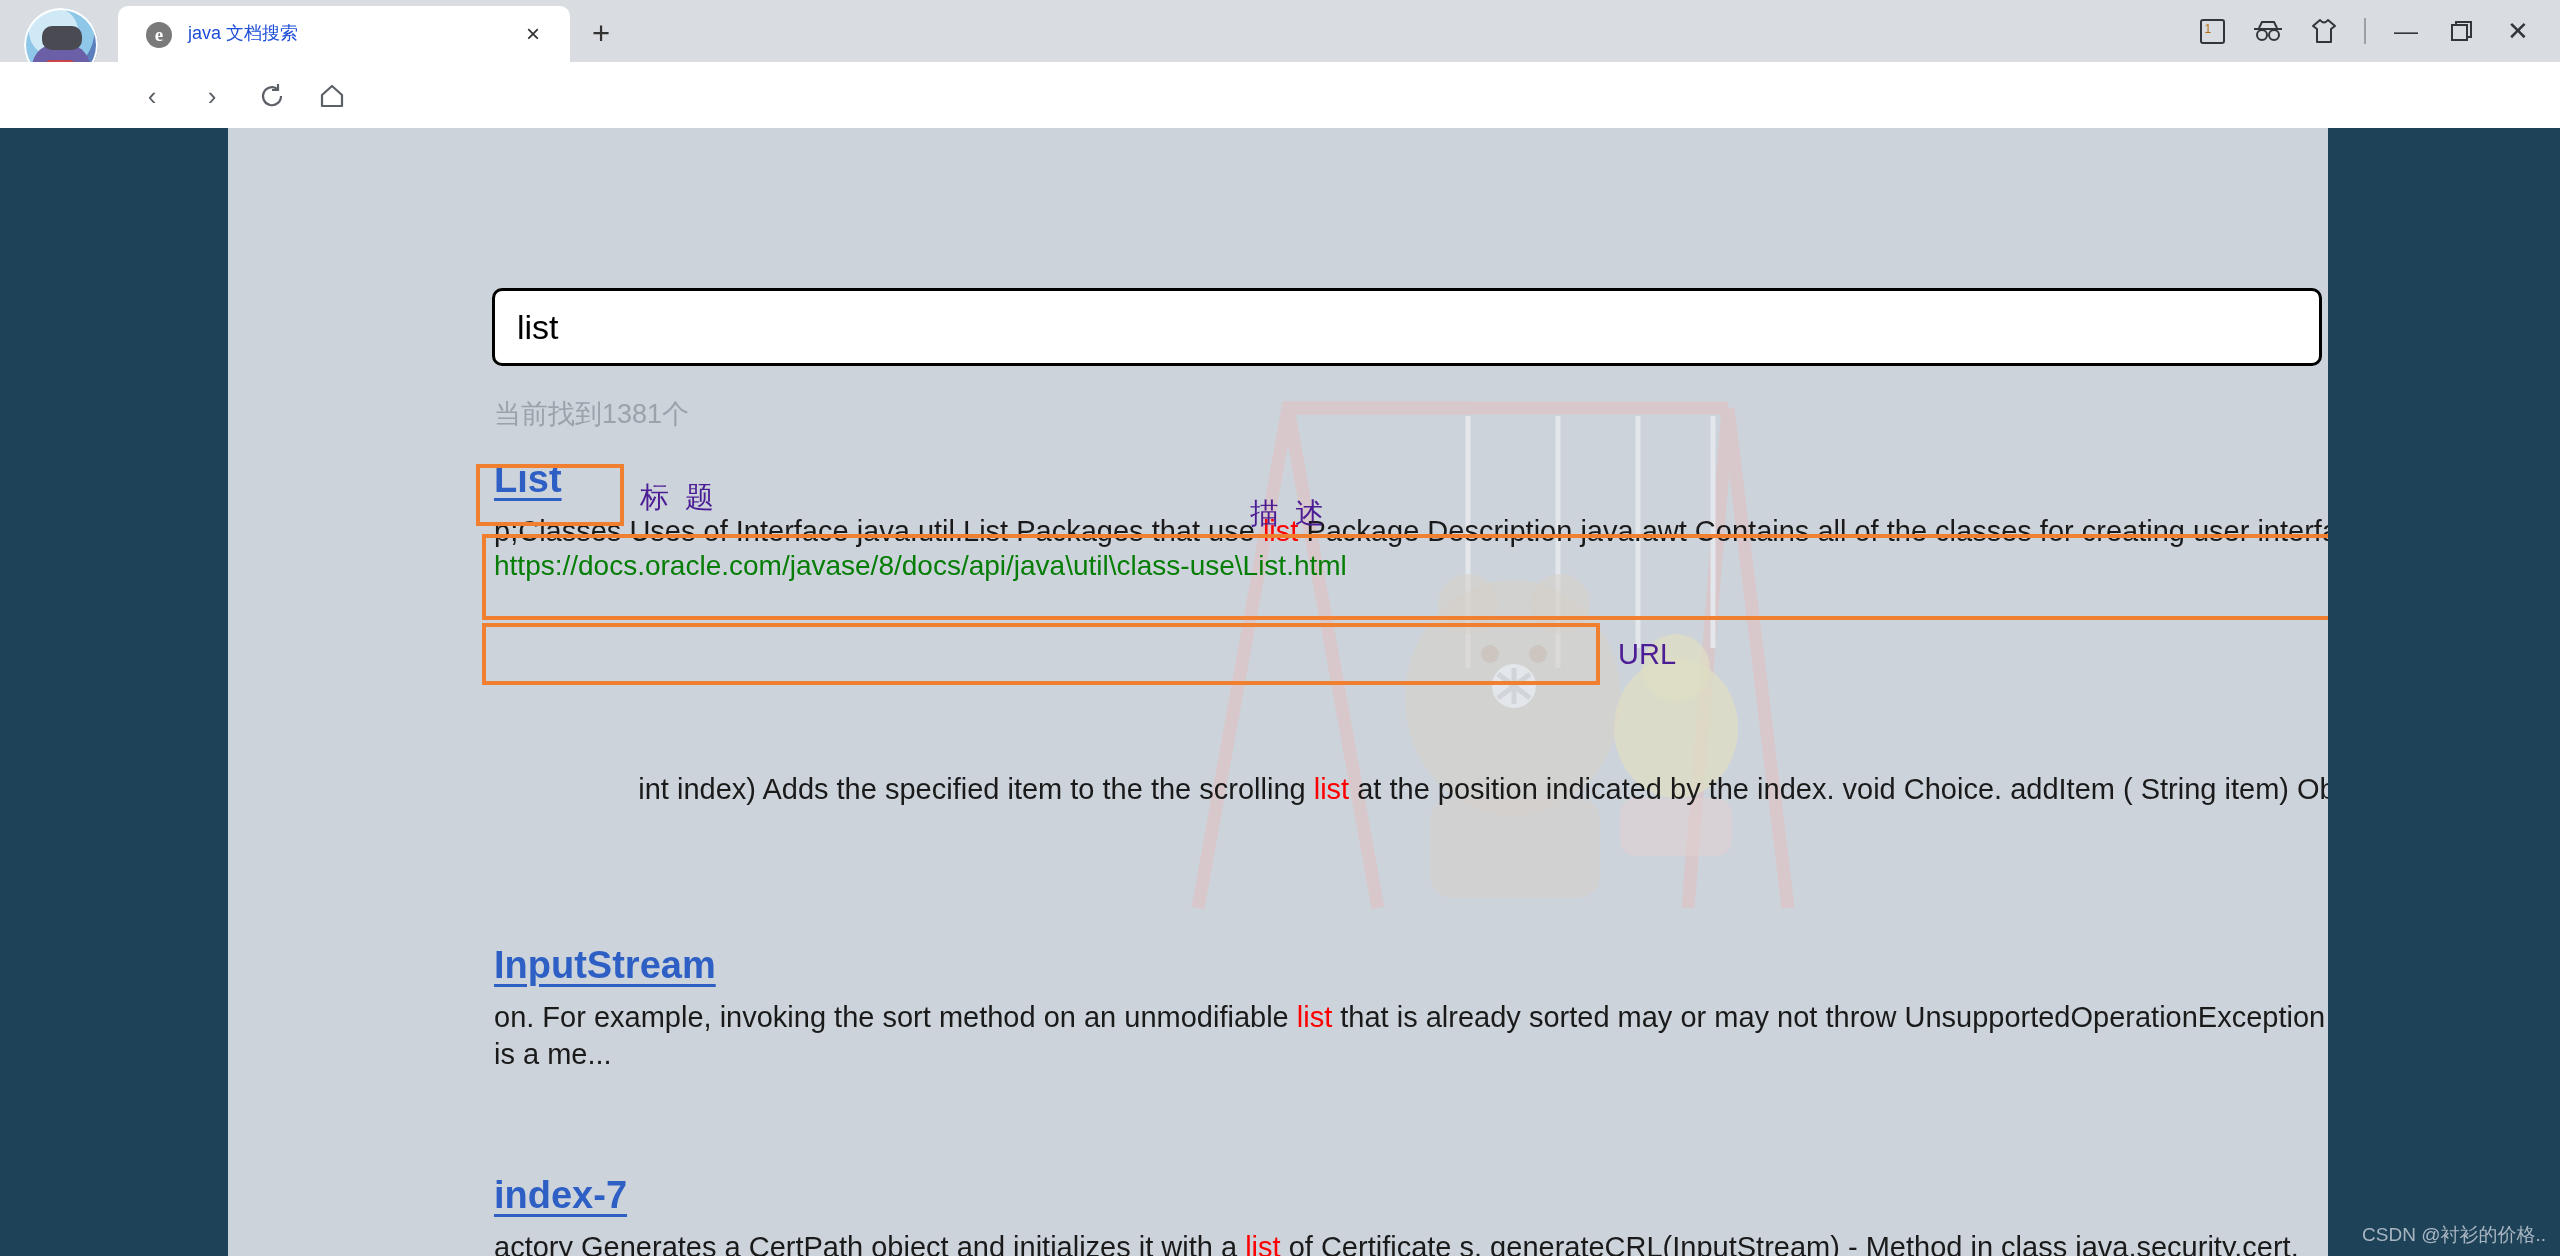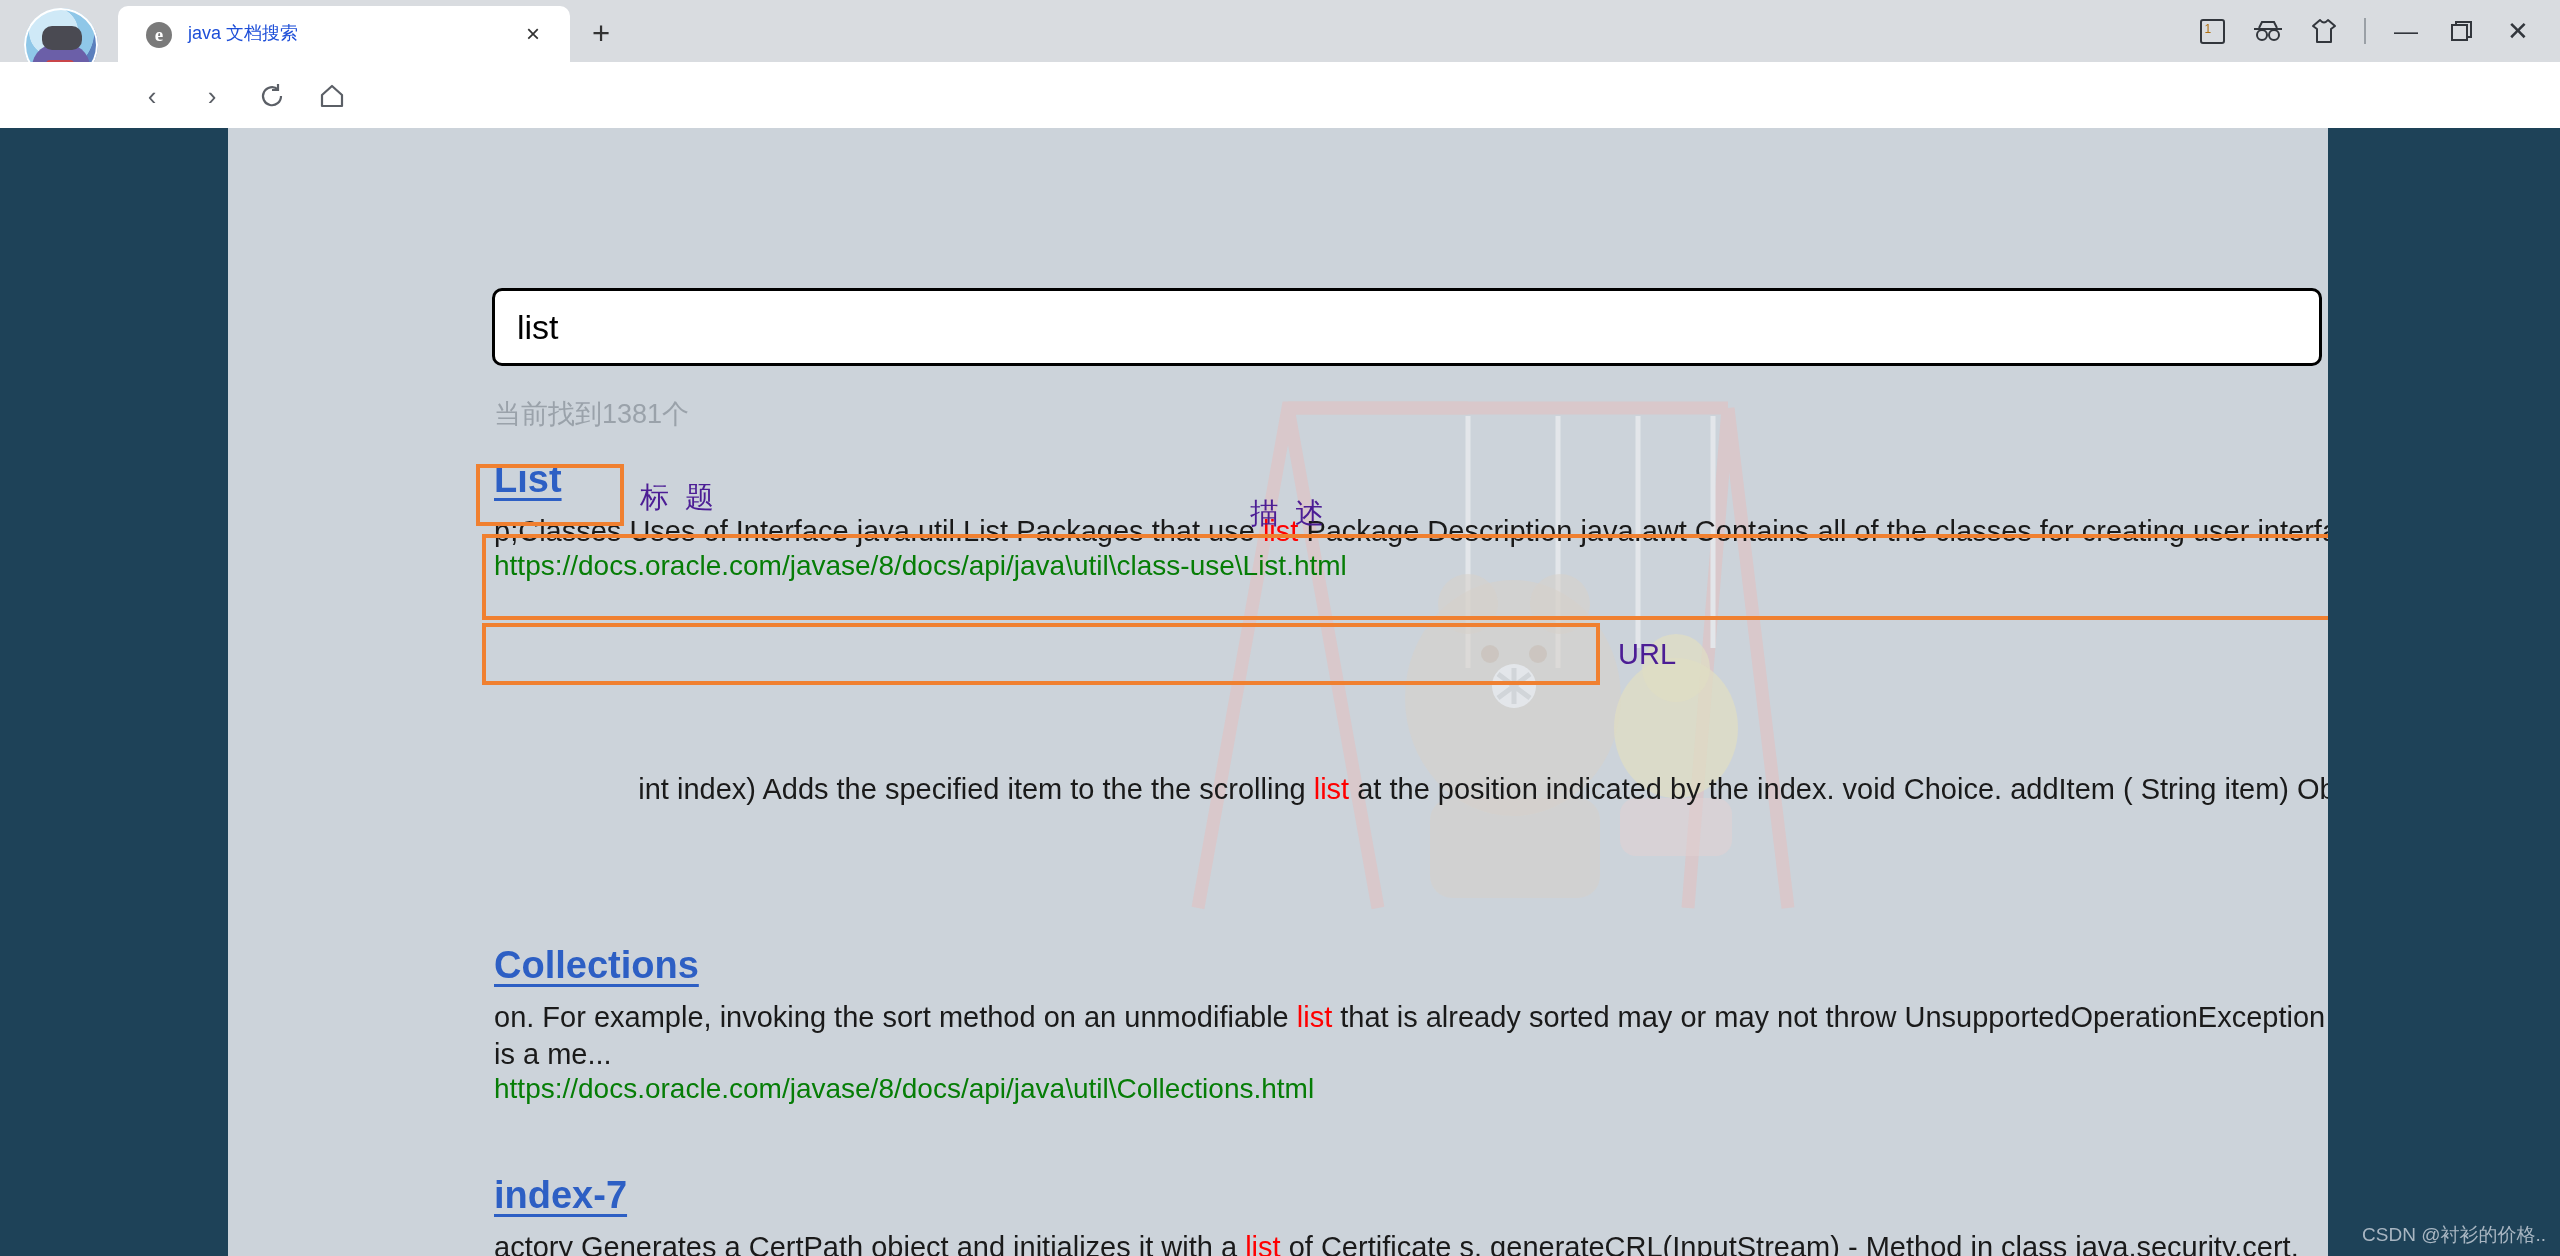--- a/index.html
+++ b/index.html
@@ -333,25 +333,24 @@
         </div>
 
         <div class="result" style="top:588px;text-align:right;">
           <a class="res-title">String</a>
           <div class="res-desc">
             <span>int index) Adds the specified item to the the scrolling </span><span class="hl">list</span><span> at the position indicated by the index. void Choice. addItem ( String  item) Obsolete as ...</span>
           </div>
         </div>
 
         <div class="result" style="top:816px;">
-          <a class="res-title">Collections</a>
+          <a class="res-title">InputStream</a>
           <div class="res-desc">
             <span>on. For example, invoking the sort method on an unmodifiable </span><span class="hl">list</span><span> that is already sorted may or may not throw UnsupportedOperationException . This class is a me...</span>
           </div>
-          <a class="res-url">https://docs.oracle.com/javase/8/docs/api/java\util\Collections.html</a>
         </div>
 
         <div class="result" style="top:1046px;">
           <a class="res-title">index-7</a>
           <div class="res-desc">
             <span>actory Generates a CertPath object and initializes it with a </span><span class="hl">list</span><span> of Certificate s. generateCRL(InputStream) - Method in class java.security.cert. CertificateFa...</span>
           </div>
           
         </div>
 

